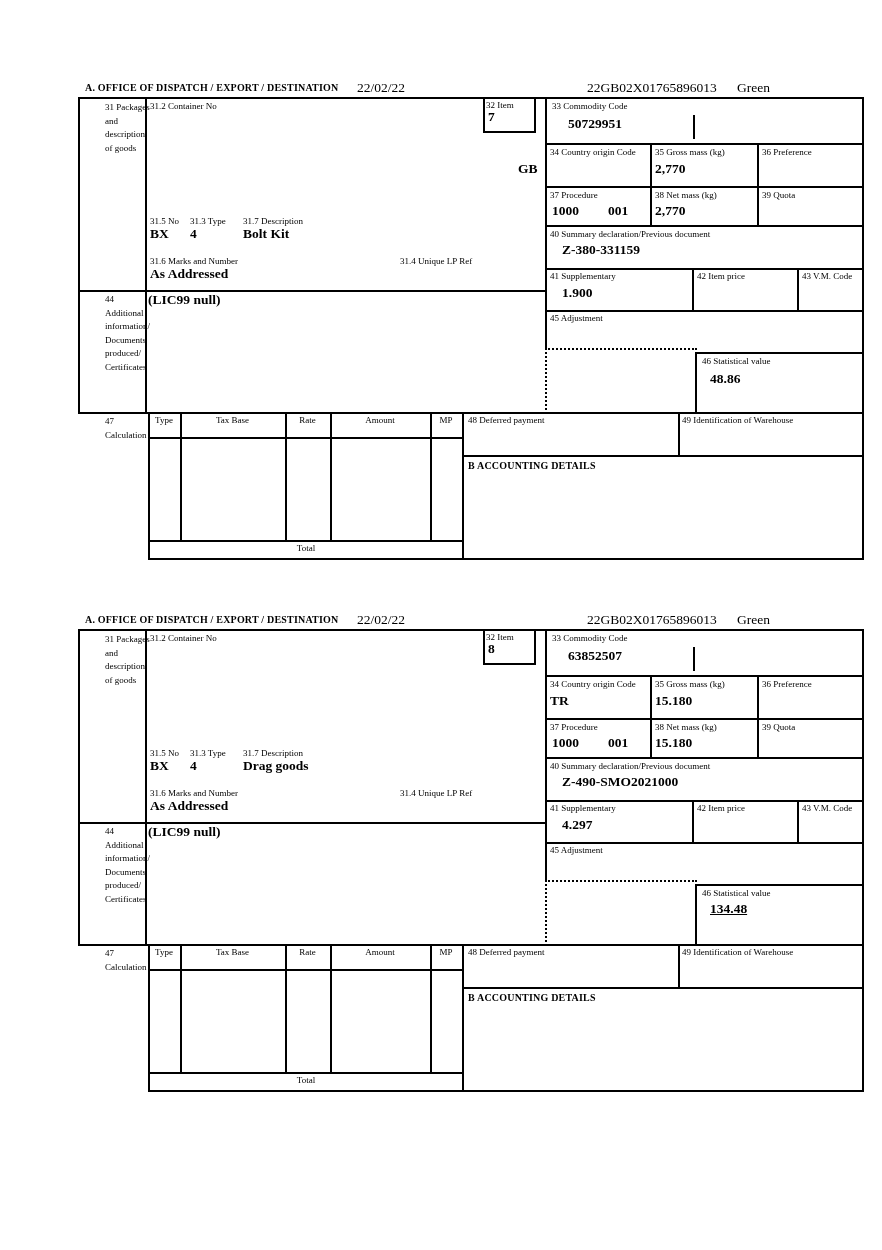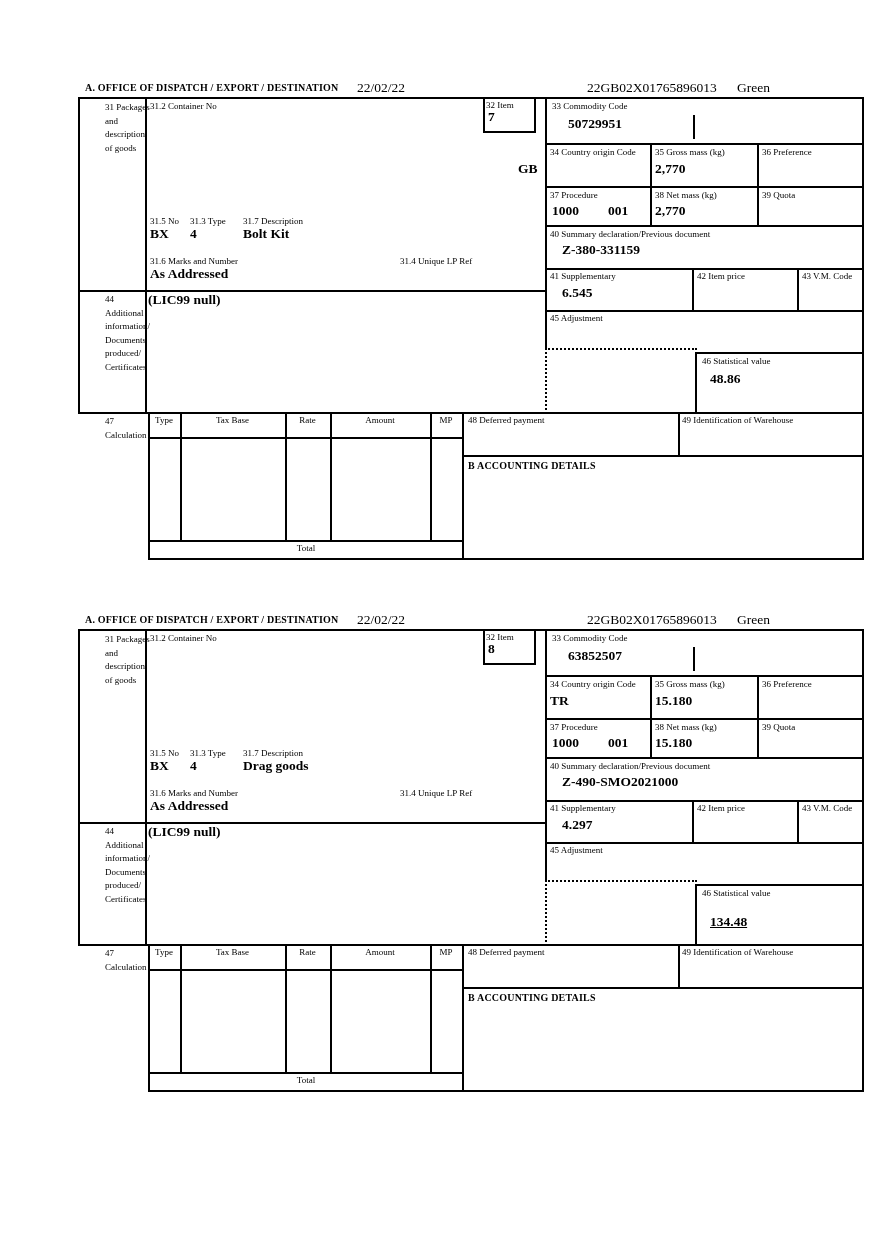--- a/index.html
+++ b/index.html
@@ -113,21 +113,21 @@
     <div class="val" style="left:655px;top:81px;">2,770</div>
     <div class="val" style="left:552px;top:123px;">1000</div>
     <div class="val" style="left:608px;top:123px;">001</div>
     <div class="val" style="left:655px;top:123px;">2,770</div>
     <div class="val" style="left:562px;top:162px;">Z-380-331159</div>
     <div class="val" style="left:150px;top:146px;">BX</div>
     <div class="val" style="left:190px;top:146px;">4</div>
     <div class="val" style="left:243px;top:146px;">Bolt Kit</div>
     <div class="val" style="left:150px;top:186px;">As Addressed</div>
     <div class="val" style="left:148px;top:212px;">(LIC99 null)</div>
-    <div class="val" style="left:562px;top:205px;">6.545</div>
+    <div class="val" style="left:562px;top:205px;">1.900</div>
     <div class="val" style="left:710px;top:291px;">48.86</div>
   </div>
 
   <div class="form" style="top: 612px;">
 
     <div class="sec" style="left:85px;top:2px;">A.  OFFICE OF DISPATCH / EXPORT / DESTINATION</div>
     <div class="hdrval" style="left:357px;top:0px;">22/02/22</div>
     <div class="hdrval" style="left:587px;top:0px;">22GB02X01765896013</div>
     <div class="hdrval" style="left:737px;top:0px;">Green</div>
 
@@ -217,15 +217,15 @@
     <div class="val" style="left:552px;top:123px;">1000</div>
     <div class="val" style="left:608px;top:123px;">001</div>
     <div class="val" style="left:655px;top:123px;">15.180</div>
     <div class="val" style="left:562px;top:162px;">Z-490-SMO2021000</div>
     <div class="val" style="left:150px;top:146px;">BX</div>
     <div class="val" style="left:190px;top:146px;">4</div>
     <div class="val" style="left:243px;top:146px;">Drag goods</div>
     <div class="val" style="left:150px;top:186px;">As Addressed</div>
     <div class="val" style="left:148px;top:212px;">(LIC99 null)</div>
     <div class="val" style="left:562px;top:205px;">4.297</div>
-    <div class="val" style="left:710px;top:302px;text-decoration:underline;">134.48</div>
+    <div class="val" style="left:710px;top:289px;text-decoration:underline;">134.48</div>
   </div>
 </div>
 
 </body></html>

